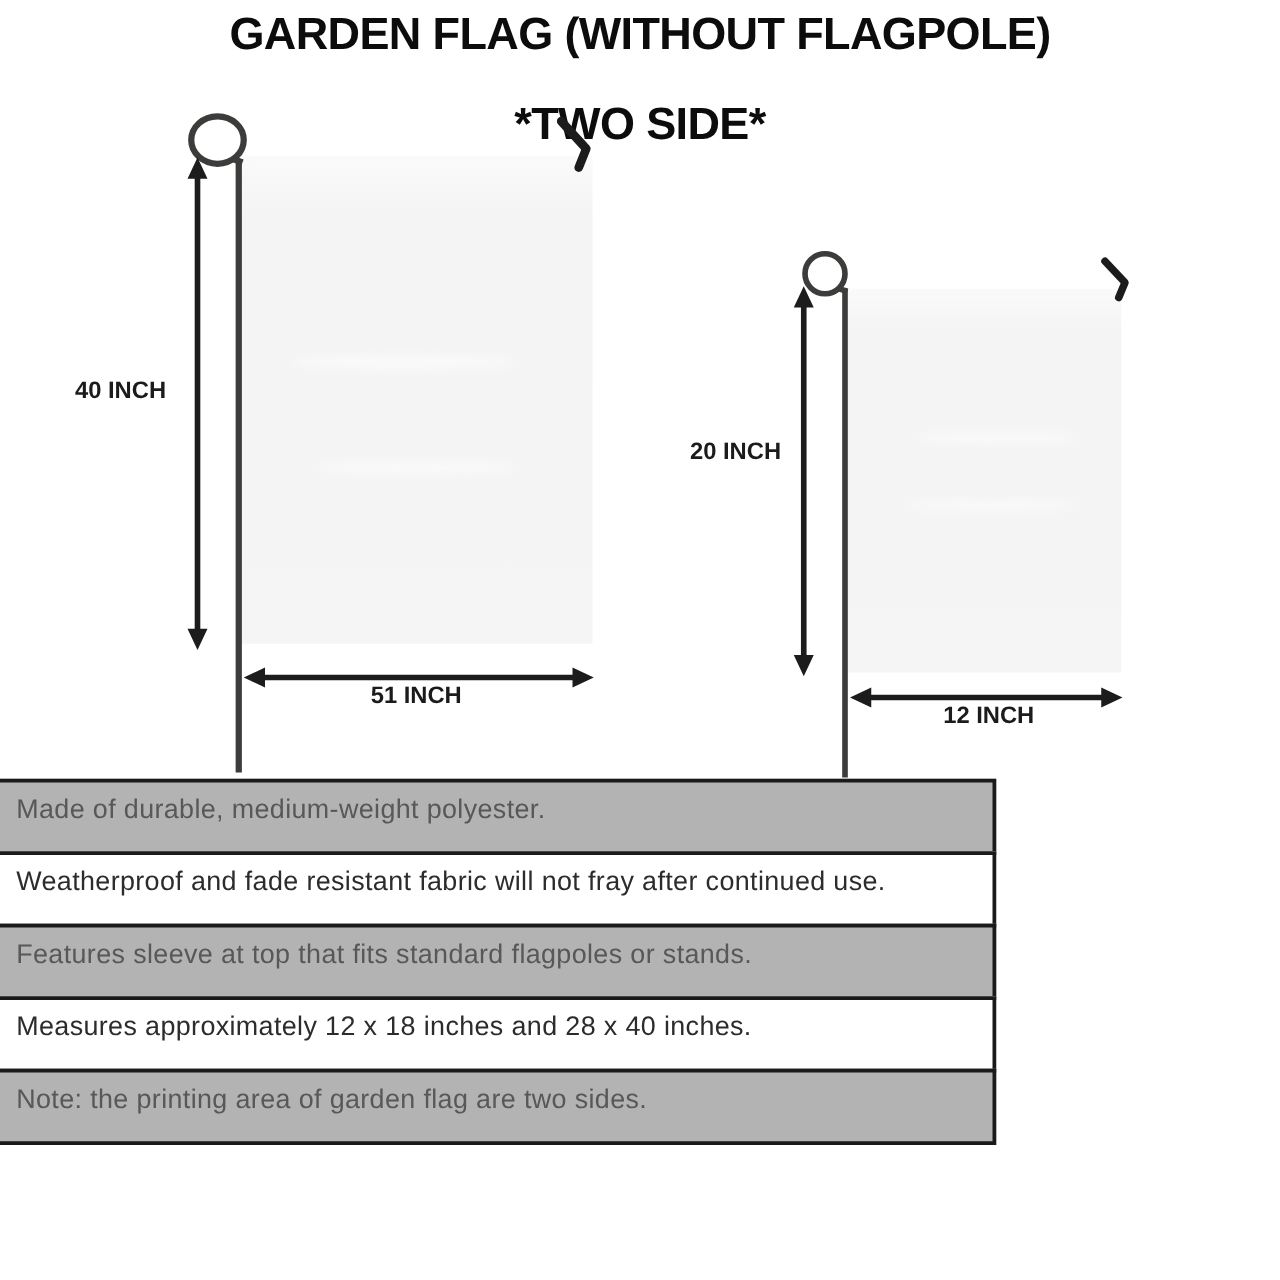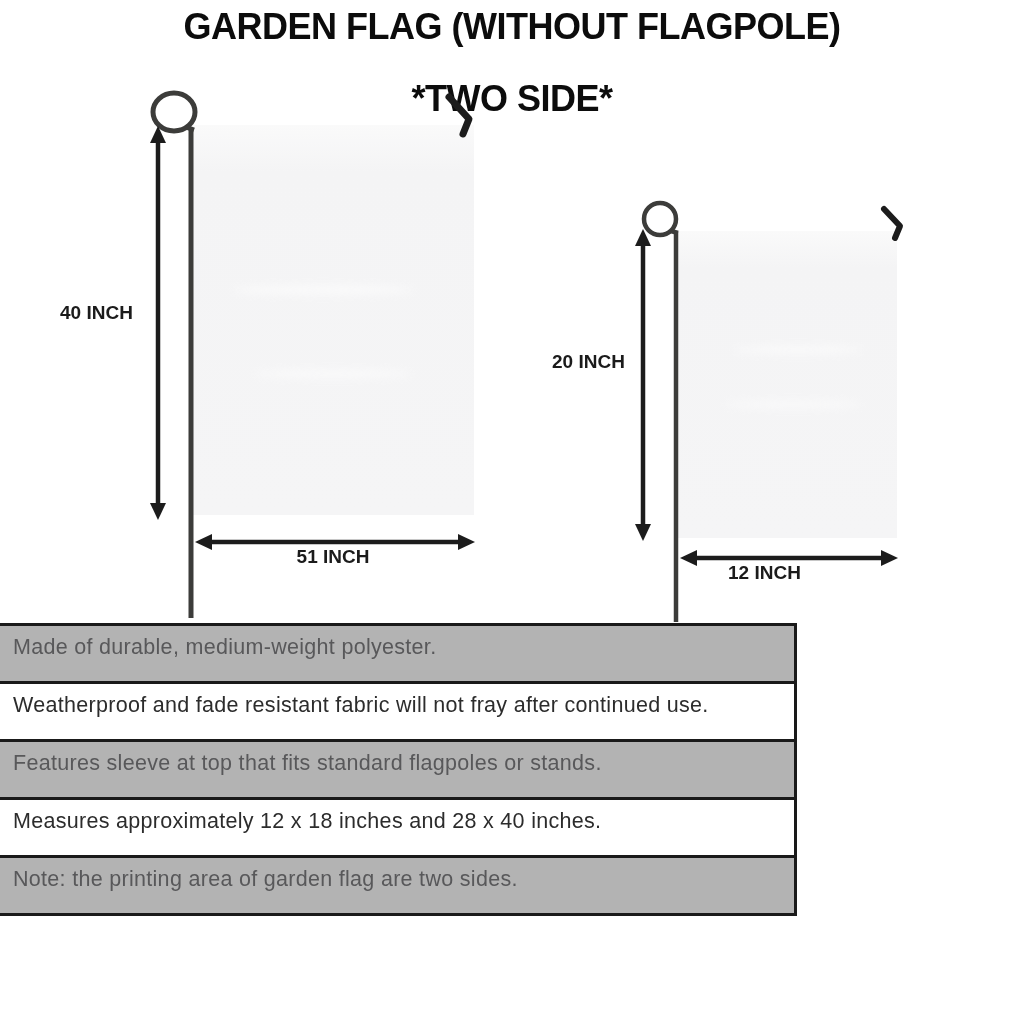--- a/index.html
+++ b/index.html
@@ -39,21 +39,21 @@
     position:absolute;
     font-weight:bold;
     font-size:19px;
     color:#1b1b1b;
     letter-spacing:0px;
     white-space:nowrap;
   }
   #label-large-height{left:60px;top:302px;}
   #label-large-width{left:270px;top:546px;width:126px;text-align:center;}
   #label-small-height{left:552px;top:351px;}
-  #label-small-width{left:728px;top:562px;width:126px;}
+  #label-small-width{left:728px;top:562px;width:126px;text-align:center;}
 
   #feature-table{
     position:absolute;
     left:-6px;top:623px;
     width:803px;
   }
   .feature-row{
     box-sizing:border-box;
     height:61px;
     border:3px solid #1a1a1a;

